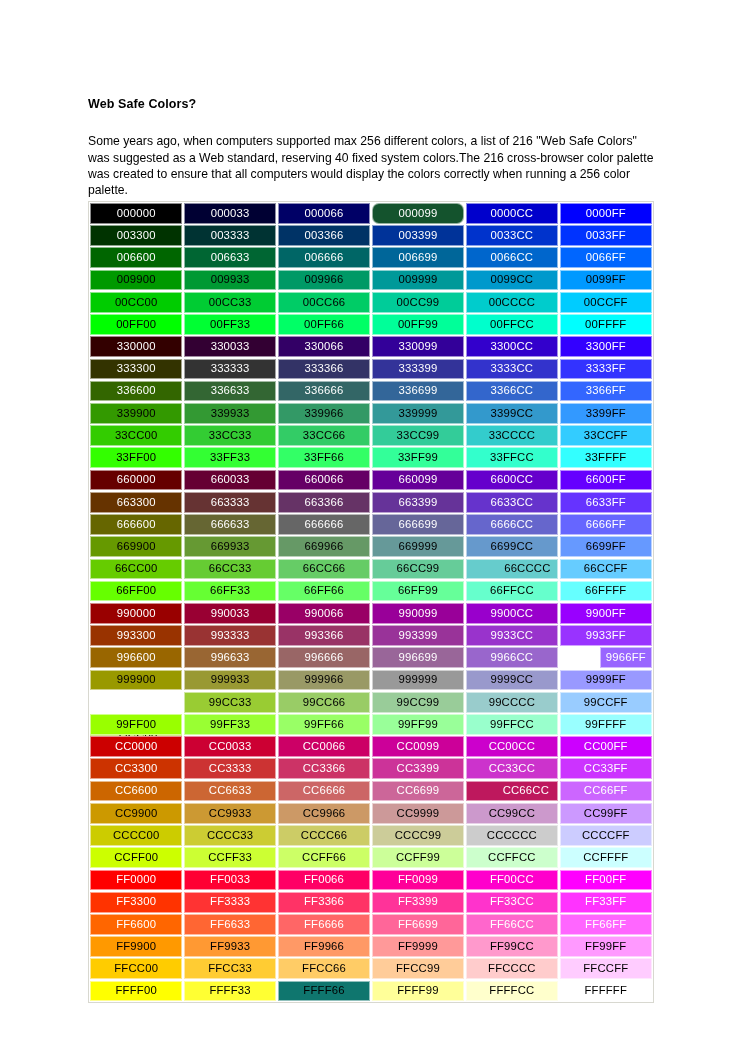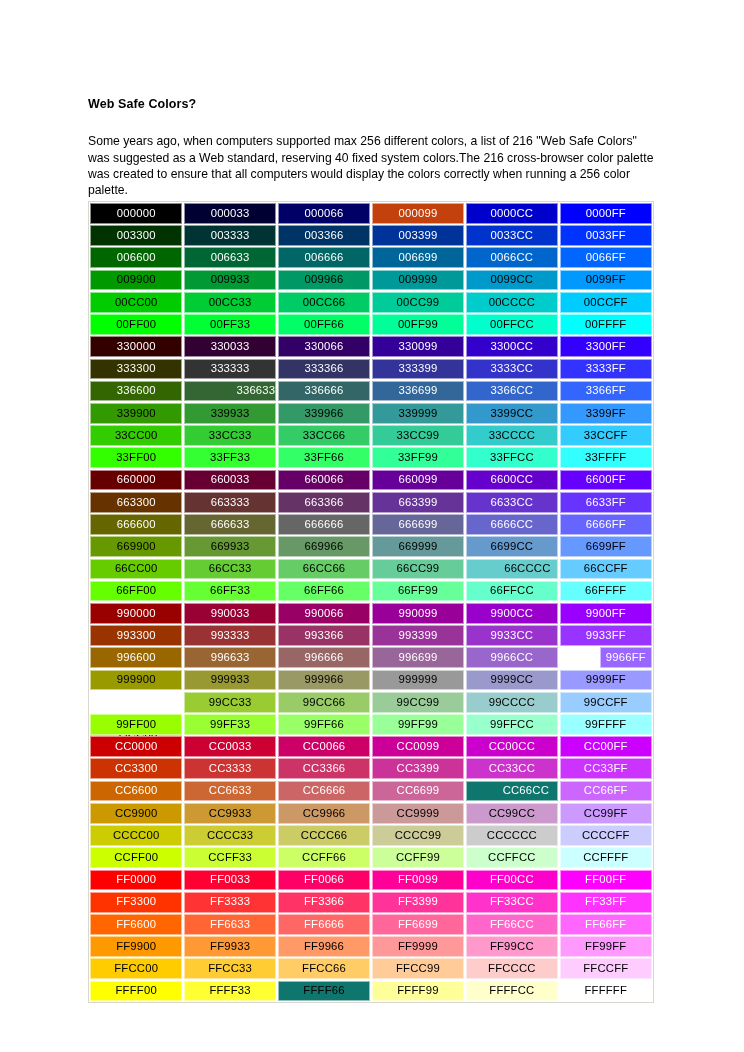--- a/index.html
+++ b/index.html
@@ -83,21 +83,21 @@
     <div class="palette-grid" id="palette-grid" style="grid-template-columns: repeat(6, 1fr);">
         <div class="swatch" style="background: rgb(0, 0, 0); color: rgb(255, 255, 255);">
           <span>000000</span>
         </div>
         <div class="swatch" style="background: rgb(0, 0, 51); color: rgb(255, 255, 255);">
           <span>000033</span>
         </div>
         <div class="swatch" style="background: rgb(0, 0, 102); color: rgb(255, 255, 255);">
           <span>000066</span>
         </div>
-        <div class="swatch" style="background: #c2410c; color: rgb(255, 255, 255);">
+        <div class="swatch" style="background: #14532d; color: rgb(255, 255, 255); border-radius: 7px;">
           <span>000099</span>
         </div>
         <div class="swatch" style="background: rgb(0, 0, 204); color: rgb(255, 255, 255);">
           <span>0000CC</span>
         </div>
         <div class="swatch" style="background: rgb(0, 0, 255); color: rgb(255, 255, 255);">
           <span>0000FF</span>
         </div>
         <div class="swatch" style="background: rgb(0, 51, 0); color: rgb(255, 255, 255);">
           <span>003300</span>
@@ -221,21 +221,21 @@
         </div>
         <div class="swatch" style="background: rgb(51, 51, 204); color: rgb(255, 255, 255);">
           <span>3333CC</span>
         </div>
         <div class="swatch" style="background: rgb(51, 51, 255); color: rgb(255, 255, 255);">
           <span>3333FF</span>
         </div>
         <div class="swatch" style="background: rgb(51, 102, 0); color: rgb(255, 255, 255);">
           <span>336600</span>
         </div>
-        <div class="swatch" style="background: rgb(51, 102, 51); color: rgb(255, 255, 255); justify-content: flex-end;">
+        <div class="swatch" style="background: rgb(51, 102, 51); color: rgb(255, 255, 255);">
           <span>336633</span>
         </div>
         <div class="swatch" style="background: rgb(51, 102, 102); color: rgb(255, 255, 255);">
           <span>336666</span>
         </div>
         <div class="swatch" style="background: rgb(51, 102, 153); color: rgb(255, 255, 255);">
           <span>336699</span>
         </div>
         <div class="swatch" style="background: rgb(51, 102, 204); color: rgb(255, 255, 255);">
           <span>3366CC</span>
@@ -554,21 +554,21 @@
         </div>
         <div class="swatch" style="background: rgb(204, 102, 51); color: rgb(255, 255, 255);">
           <span>CC6633</span>
         </div>
         <div class="swatch" style="background: rgb(204, 102, 102); color: rgb(255, 255, 255);">
           <span>CC6666</span>
         </div>
         <div class="swatch" style="background: rgb(204, 102, 153); color: rgb(255, 255, 255);">
           <span>CC6699</span>
         </div>
-        <div class="swatch" style="background: #0f766e; color: rgb(255, 255, 255); padding-left: 28px;">
+        <div class="swatch" style="background: #be185d; color: rgb(255, 255, 255); padding-left: 28px;">
           <span>CC66CC</span>
         </div>
         <div class="swatch" style="background: rgb(204, 102, 255); color: rgb(255, 255, 255);">
           <span>CC66FF</span>
         </div>
         <div class="swatch" style="background: rgb(204, 153, 0); color: rgb(0, 0, 0);">
           <span>CC9900</span>
         </div>
         <div class="swatch" style="background: rgb(204, 153, 51); color: rgb(0, 0, 0);">
           <span>CC9933</span>

